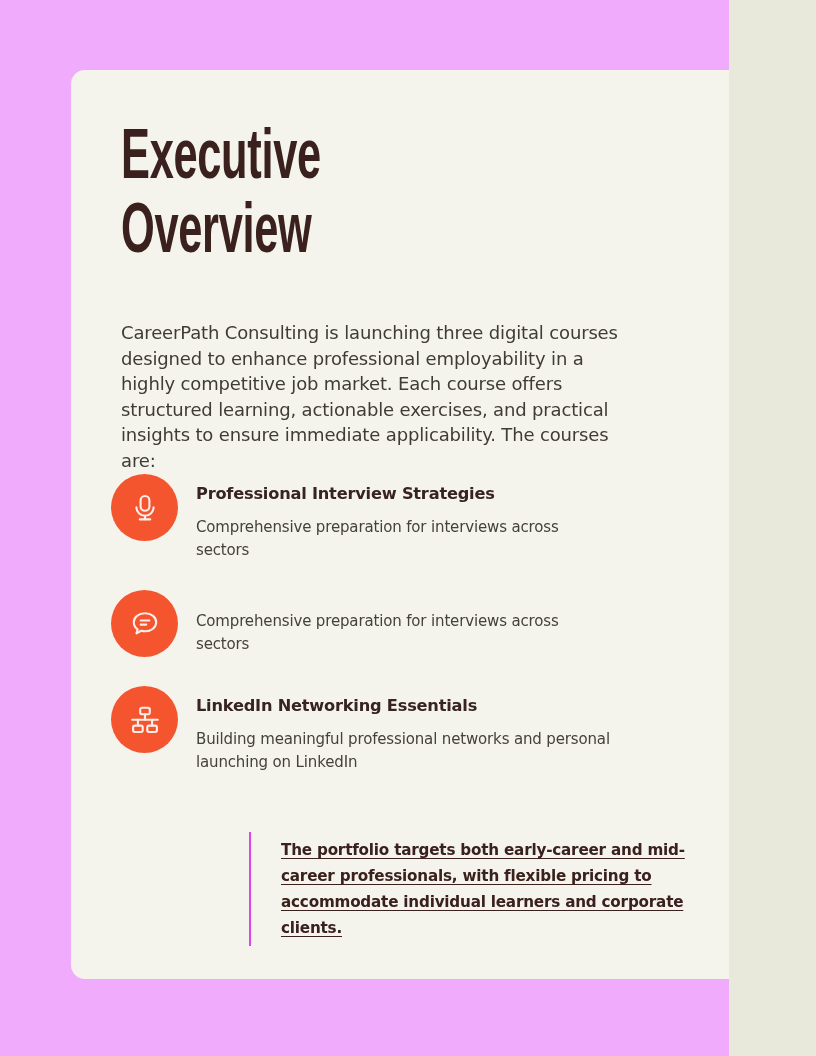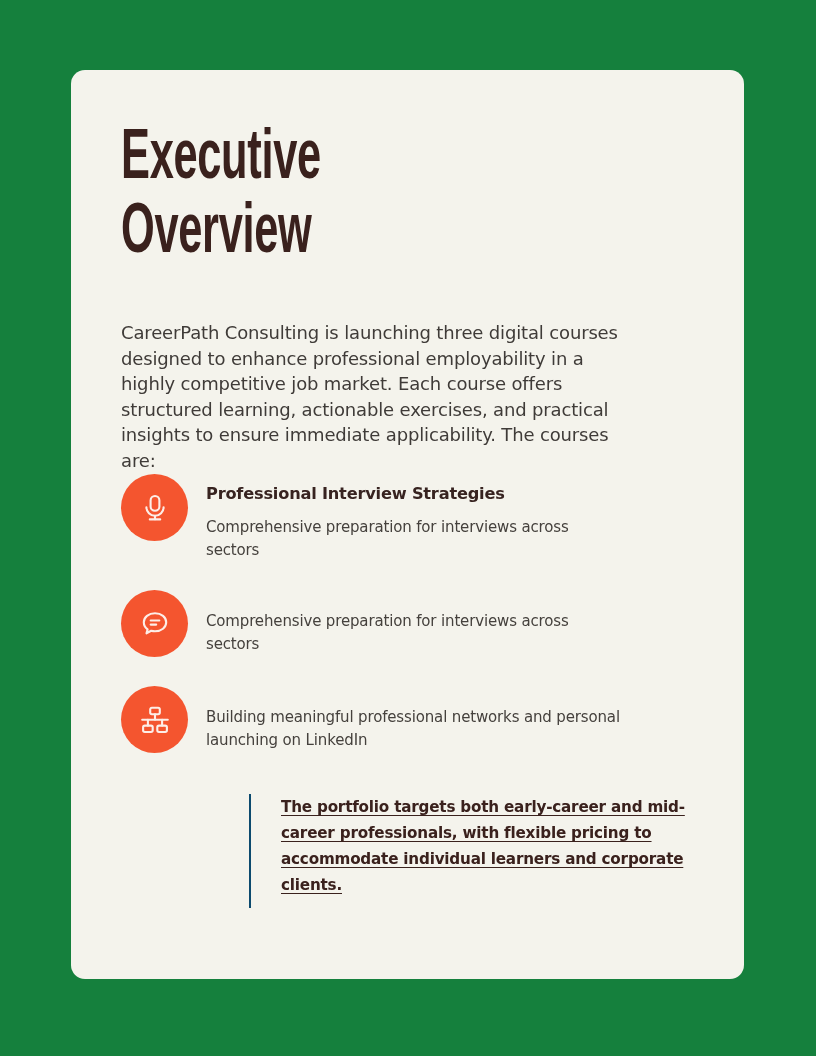--- a/index.html
+++ b/index.html
@@ -10,23 +10,23 @@
   }
 
   body {
     background: #e9e9db;
     font-family: "Liberation Sans", sans-serif;
     -webkit-font-smoothing: antialiased;
   }
 
   .page {
     position: relative;
-    width: 816px;
+    width: 729px;
     height: 1056px;
-    background: #15803d;
+    background: #f0abfc;
     overflow: hidden;
   }
 
   .card {
     position: absolute;
     left: 71px;
     top: 70px;
     width: 673px;
     height: 909px;
     background: #f4f3ec;
@@ -63,21 +63,21 @@
     color: #3f3b38;
     font-size: 18px;
     line-height: 25.6px;
     font-family: "DejaVu Sans", sans-serif;
     letter-spacing: -0.15px;
   }
 
   
   .course-list {
     position: absolute;
-    left: 50px;
+    left: 40px;
     top: 404px;
     width: 600px;
   }
 
   .course-item {
     position: relative;
     display: flex;
     align-items: flex-start;
     min-height: 67px;
   }
@@ -118,26 +118,26 @@
     line-height: 22.5px;
     font-family: "DejaVu Sans", sans-serif;
     letter-spacing: -0.15px;
     max-width: 420px;
   }
 
   
   .callout {
     position: absolute;
     left: 178px;
-    top: 724px;
+    top: 762px;
     width: 450px;
-    border-left: 2px solid #0c4a6e;
+    border-left: 2px solid #d946ef;
     min-height: 114px;
     display: flex;
-    align-items: flex-start;
+    align-items: center;
   }
 
   .callout-text {
     padding-left: 30px;
     color: #3a211d;
     font-size: 15.2px;
     font-weight: bold;
     line-height: 26px;
     font-family: "DejaVu Sans", sans-serif;
     text-decoration: underline;
@@ -194,20 +194,21 @@
             <rect x="12.2" y="4.8" width="9.6" height="6.4" rx="1.7"></rect>
             <rect x="5.1" y="22.6" width="9.6" height="6.4" rx="1.7"></rect>
             <rect x="19.3" y="22.6" width="9.6" height="6.4" rx="1.7"></rect>
             <line x1="17" y1="11.2" x2="17" y2="16.6"></line>
             <line x1="4.2" y1="16.8" x2="29.8" y2="16.8"></line>
             <line x1="9.9" y1="16.8" x2="9.9" y2="22.6"></line>
             <line x1="24.1" y1="16.8" x2="24.1" y2="22.6"></line>
           </svg>
         </span>
         <div class="course-text">
+          <div class="course-title">LinkedIn Networking Essentials</div>
           <div class="course-desc">Building meaningful professional networks and personal launching on LinkedIn</div>
         </div>
       </div>
 
     </div>
 
     <div class="callout">
       <div class="callout-text">The portfolio targets both early-career and mid-career professionals, with flexible pricing to accommodate individual learners and corporate clients.</div>
     </div>
 

